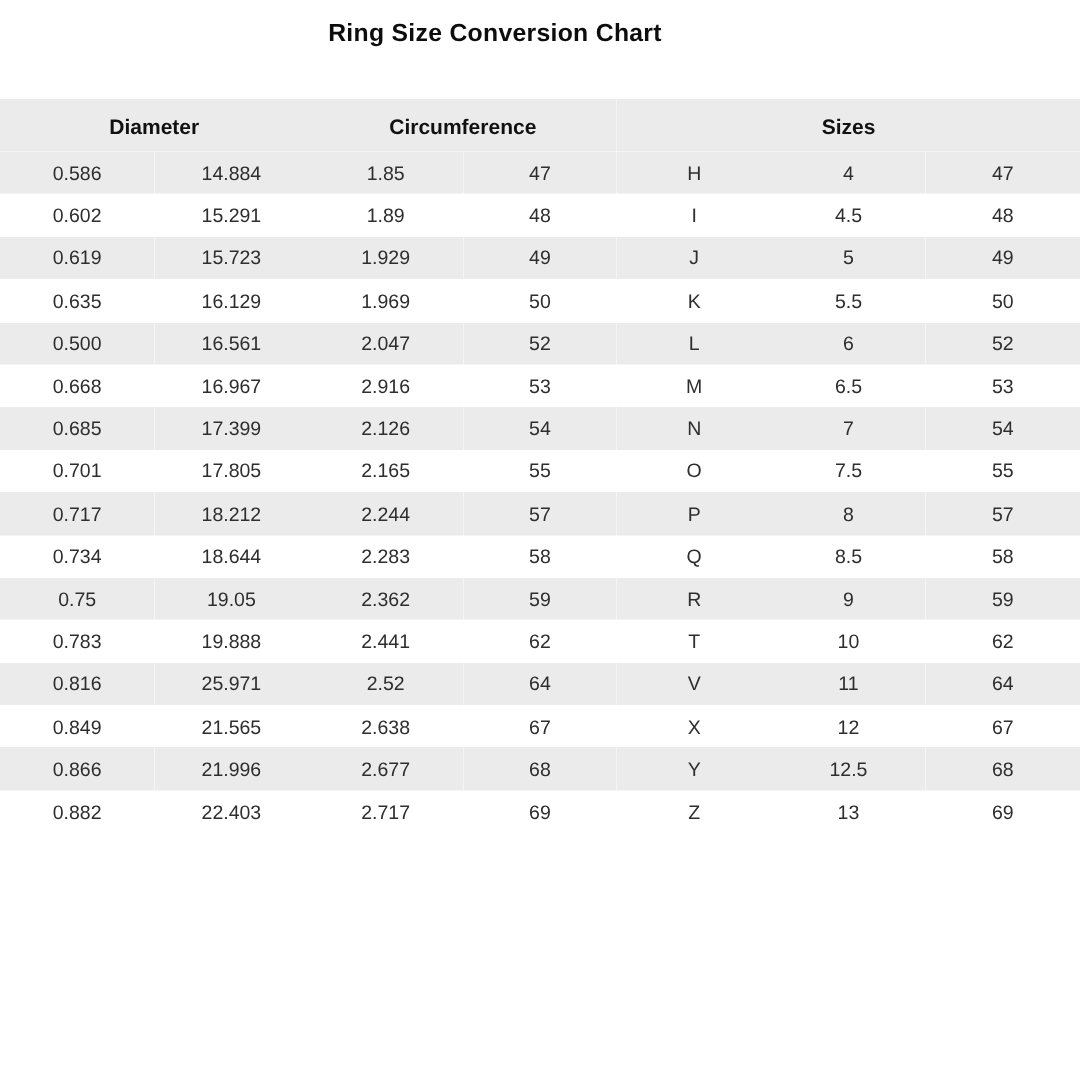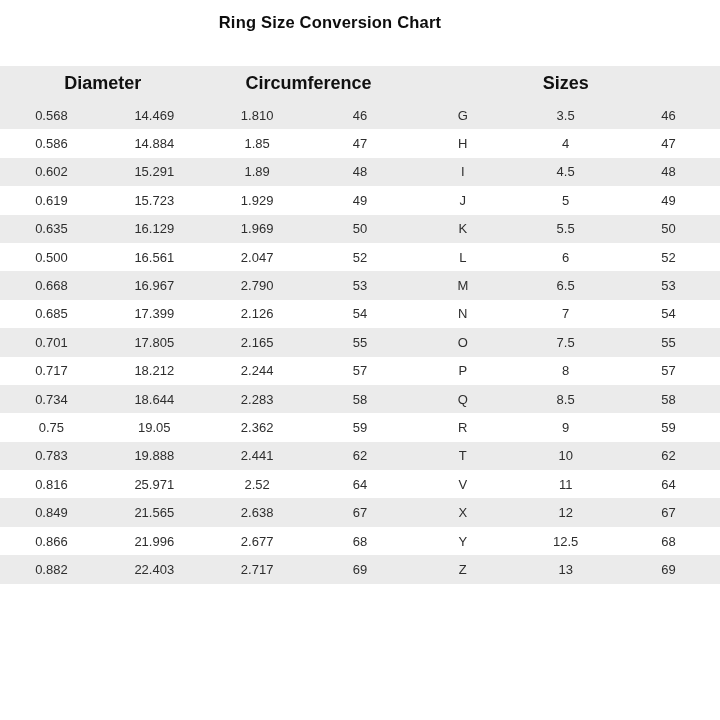--- a/index.html
+++ b/index.html
@@ -35,21 +35,21 @@
     text-align: center;
     vertical-align: middle;
     padding: 0 4px;
     overflow: hidden;
   }
   tr.group-row {
     height: 35px;
     background: #ebebeb;
   }
   tr.group-row th {
-    font-size: 18px;
+    font-size: 14px;
     font-weight: bold;
     color: #111111;
   }
   tr.sub-row {
     height: 36px;
     background: #ffffff;
   }
   tr.sub-row th {
     font-size: 12.5px;
     font-weight: normal;
@@ -79,29 +79,20 @@
   <table class="chart">
     <thead>
       <tr class="group-row">
         <th colspan="2">Diameter</th>
         <th colspan="2">Circumference</th>
         <th colspan="3">Sizes</th>
       </tr>
     </thead>
     <tbody>
         <tr>
-          <td>0.568</td>
-          <td>14.469</td>
-          <td>1.810</td>
-          <td>46</td>
-          <td>G</td>
-          <td>3.5</td>
-          <td>46</td>
-        </tr>
-        <tr>
           <td>0.586</td>
           <td>14.884</td>
           <td>1.85</td>
           <td>47</td>
           <td>H</td>
           <td>4</td>
           <td>47</td>
         </tr>
         <tr>
           <td>0.602</td>
@@ -135,21 +126,21 @@
           <td>16.561</td>
           <td>2.047</td>
           <td>52</td>
           <td>L</td>
           <td>6</td>
           <td>52</td>
         </tr>
         <tr>
           <td>0.668</td>
           <td>16.967</td>
-          <td>2.790</td>
+          <td>2.916</td>
           <td>53</td>
           <td>M</td>
           <td>6.5</td>
           <td>53</td>
         </tr>
         <tr>
           <td>0.685</td>
           <td>17.399</td>
           <td>2.126</td>
           <td>54</td>

